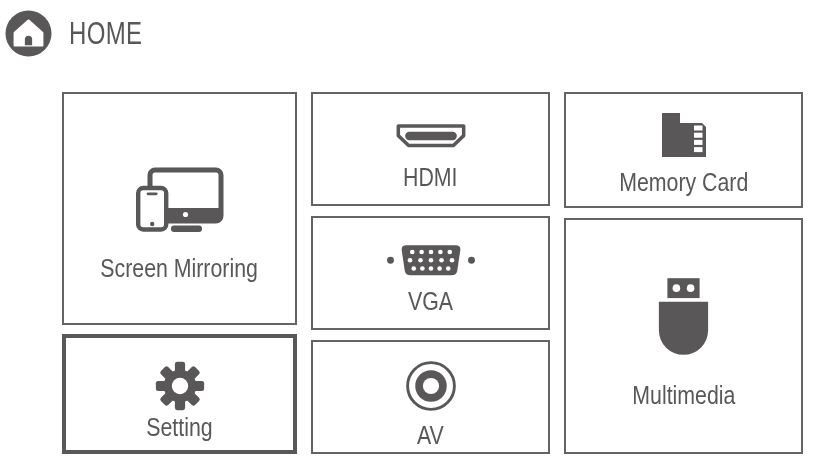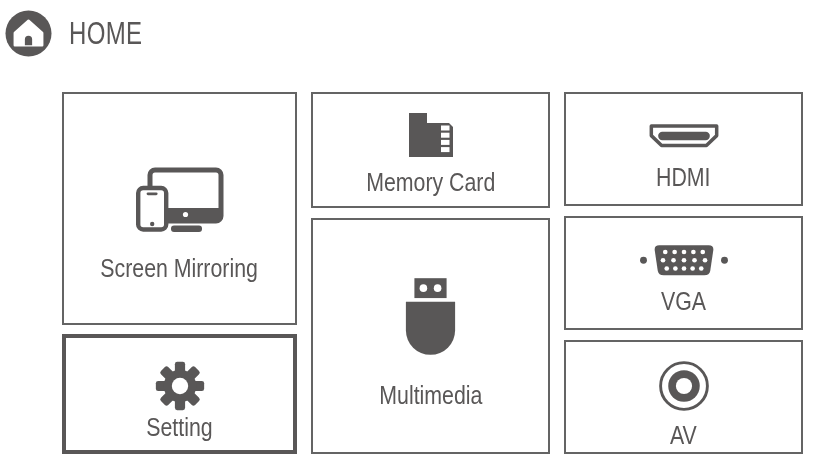--- a/index.html
+++ b/index.html
@@ -99,49 +99,20 @@
               <circle cx="28" cy="28" r="17.5"></circle>
             </g>
             <circle cx="28" cy="28" r="8.8" fill="#fff"></circle>
           </svg>
         </span>
         <span class="label">Setting</span>
       </div>
 
     </div>
 
-    <div class="col col2">
-
-      <div class="tile t-memory">
-        <span class="icon">
-          <svg width="50" height="46" viewBox="0 0 50 46">
-            <path d="M3 1 H21 V11 H43 L47 15 V45 H3 Z" fill="currentColor"></path>
-            <rect x="35" y="13.5" width="8.5" height="5" fill="#fff"></rect>
-            <rect x="35" y="20.7" width="8.5" height="5" fill="#fff"></rect>
-            <rect x="35" y="27.9" width="8.5" height="5" fill="#fff"></rect>
-            <rect x="35" y="35.1" width="8.5" height="5" fill="#fff"></rect>
-          </svg>
-        </span>
-        <span class="label">Memory Card</span>
-      </div>
-
-      <div class="tile t-multi">
-        <span class="icon">
-          <svg width="53" height="78" viewBox="0 0 56 82">
-            <rect x="11" y="0" width="34" height="21" fill="currentColor"></rect>
-            <circle cx="20.5" cy="10.5" r="4" fill="#fff"></circle>
-            <circle cx="35.5" cy="10.5" r="4" fill="#fff"></circle>
-            <path d="M2 25 H54 V55 A26 26 0 0 1 2 55 Z" fill="currentColor"></path>
-          </svg>
-        </span>
-        <span class="label">Multimedia</span>
-      </div>
-
-    </div>
-
     <div class="col col3">
 
       <div class="tile t-hdmi">
         <span class="icon">
           <svg width="76" height="26" viewBox="0 0 100 34">
             <path d="M7 4 H93 V16.5 L79.5 29.5 H20.5 L7 16.5 Z" fill="#fff" stroke="currentColor" stroke-width="4.6" stroke-linejoin="round"></path>
             <rect x="16" y="11.5" width="68" height="11" rx="5.5" fill="currentColor"></rect>
           </svg>
         </span>
         <span class="label">HDMI</span>
@@ -181,14 +152,43 @@
             <circle cx="30" cy="30" r="26" fill="#fff" stroke="currentColor" stroke-width="3.2"></circle>
             <circle cx="30" cy="30" r="17.5" fill="currentColor"></circle>
             <circle cx="30" cy="30" r="9" fill="#fff"></circle>
           </svg>
         </span>
         <span class="label">AV</span>
       </div>
 
     </div>
 
+    <div class="col col2">
+
+      <div class="tile t-memory">
+        <span class="icon">
+          <svg width="50" height="46" viewBox="0 0 50 46">
+            <path d="M3 1 H21 V11 H43 L47 15 V45 H3 Z" fill="currentColor"></path>
+            <rect x="35" y="13.5" width="8.5" height="5" fill="#fff"></rect>
+            <rect x="35" y="20.7" width="8.5" height="5" fill="#fff"></rect>
+            <rect x="35" y="27.9" width="8.5" height="5" fill="#fff"></rect>
+            <rect x="35" y="35.1" width="8.5" height="5" fill="#fff"></rect>
+          </svg>
+        </span>
+        <span class="label">Memory Card</span>
+      </div>
+
+      <div class="tile t-multi">
+        <span class="icon">
+          <svg width="53" height="78" viewBox="0 0 56 82">
+            <rect x="11" y="0" width="34" height="21" fill="currentColor"></rect>
+            <circle cx="20.5" cy="10.5" r="4" fill="#fff"></circle>
+            <circle cx="35.5" cy="10.5" r="4" fill="#fff"></circle>
+            <path d="M2 25 H54 V55 A26 26 0 0 1 2 55 Z" fill="currentColor"></path>
+          </svg>
+        </span>
+        <span class="label">Multimedia</span>
+      </div>
+
+    </div>
+
   </main>
 </div>
 
 </body></html>

